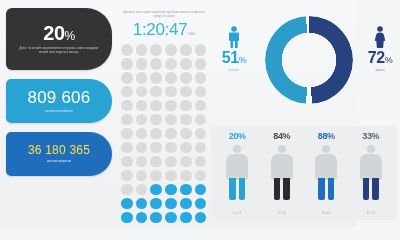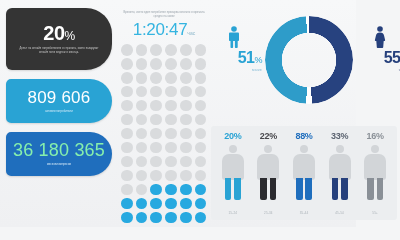--- a/index.html
+++ b/index.html
@@ -24,21 +24,21 @@
 
   .card-dark{background:#343434;height:62px;margin-bottom:9px;}
   .card-cyan{background:#29a3d4;height:44px;margin-bottom:9px;}
   .card-blue{background:#1f6ebd;height:44px;}
 
   .big-num{font-size:20px;font-weight:700;color:#ffffff;line-height:1;
            letter-spacing:-.5px;}
   .big-num .pct{font-size:12px;font-weight:400;}
   .num-med{font-size:17px;font-weight:400;color:#ffffff;line-height:1;
            letter-spacing:.2px;}
-  .num-sm{font-size:18px;font-weight:400;color:#86efac;line-height:1;
+  .num-sm{font-size:12px;font-weight:400;color:#fde047;line-height:1;
           letter-spacing:.2px;}
 
   .micro{font-size:2.6px;line-height:1.5;color:#cfcfcf;
          margin-top:4px;max-width:84px;letter-spacing:.1px;}
   .micro-light{color:#dff0fa;}
 
   
   .center{position:absolute;left:118px;top:10px;width:92px;}
   .center-cap{font-size:2.8px;line-height:1.6;color:#9aa3ab;
               text-align:center;width:86px;margin:0 auto 2px;}
@@ -55,21 +55,21 @@
   .donut-wrap{position:absolute;left:265px;top:16px;width:88px;height:88px;}
   .donut{width:88px;height:88px;border-radius:50%;
     background:conic-gradient(
        #27427f 0deg 176deg,
        #ffffff 176deg 184deg,
        #2e9cc9 184deg 356deg,
        #ffffff 356deg 360deg);
     -webkit-mask:radial-gradient(circle,transparent 27px,#000 27.5px);
             mask:radial-gradient(circle,transparent 27px,#000 27.5px);}
 
-  .side{position:absolute;text-align:right;width:56px;}
+  .side{position:absolute;text-align:center;width:56px;}
   .side-left{left:206px;top:26px;}
   .side-right{left:352px;top:26px;}
   .fig-ico{display:block;margin:0 auto 2px;}
   .side-pct{font-size:16px;font-weight:700;line-height:1;letter-spacing:-.5px;}
   .side-pct .s{font-size:9px;font-weight:400;}
   .cyan{color:#29a3d4;}
   .navy{color:#26407c;}
   .side-cap{font-size:3.6px;margin-top:2px;letter-spacing:.2px;}
   .cap-cyan{color:#7fb8d4;}
   .cap-navy{color:#7a86a8;}
@@ -217,41 +217,41 @@
     </div>
     <div class="side-cap cap-cyan">мъже</div>
   </div>
 
   <div class="side side-right">
     <svg class="fig-ico" width="14" height="22" viewBox="0 0 14 22">
       <circle cx="7" cy="3" r="2.8" fill="#26407c"></circle>
       <path d="M7 6.5c2.4 0 3.6 1.1 4.1 3.2l1 4.3c.1.6-.3 1-.8 1h-.6l-.5 6.2c0 .4-.3.7-.7.7H4.5c-.4 0-.7-.3-.7-.7l-.5-6.2h-.6c-.5 0-.9-.4-.8-1l1-4.3C3.4 7.6 4.6 6.5 7 6.5z" fill="#26407c"></path>
     </svg>
     <div class="side-pct navy">
-      <span>55</span><span class="s">%</span>
+      <span>72</span><span class="s">%</span>
     </div>
     <div class="side-cap cap-navy">жени</div>
   </div>
 
   <div class="agepanel">
     <div class="ages" id="age-row">
         <div class="age">
           <div class="age-pct" style="color:#29a3d4">20%</div>
           <div class="person">
             <div class="head"></div>
             <div class="torso"></div>
             <div class="legs">
               <div class="leg l" style="background:#29a3d4"></div>
               <div class="leg r" style="background:#29a3d4"></div>
             </div>
           </div>
           <div class="age-lbl">15-24</div>
         </div>
         <div class="age">
-          <div class="age-pct" style="color:#4a4a4e">22%</div>
+          <div class="age-pct" style="color:#4a4a4e">84%</div>
           <div class="person">
             <div class="head"></div>
             <div class="torso"></div>
             <div class="legs">
               <div class="leg l" style="background:#2b2b2f"></div>
               <div class="leg r" style="background:#2b2b2f"></div>
             </div>
           </div>
           <div class="age-lbl">25-34</div>
         </div>
@@ -272,28 +272,16 @@
           <div class="person">
             <div class="head"></div>
             <div class="torso"></div>
             <div class="legs">
               <div class="leg l" style="background:#26407c"></div>
               <div class="leg r" style="background:#26407c"></div>
             </div>
           </div>
           <div class="age-lbl">45-54</div>
         </div>
-        <div class="age">
-          <div class="age-pct" style="color:#8a9097">16%</div>
-          <div class="person">
-            <div class="head"></div>
-            <div class="torso"></div>
-            <div class="legs">
-              <div class="leg l" style="background:#8a9097"></div>
-              <div class="leg r" style="background:#8a9097"></div>
-            </div>
-          </div>
-          <div class="age-lbl">55+</div>
-        </div>
       </div>
   </div>
 
 </div>
 
 </body></html>

